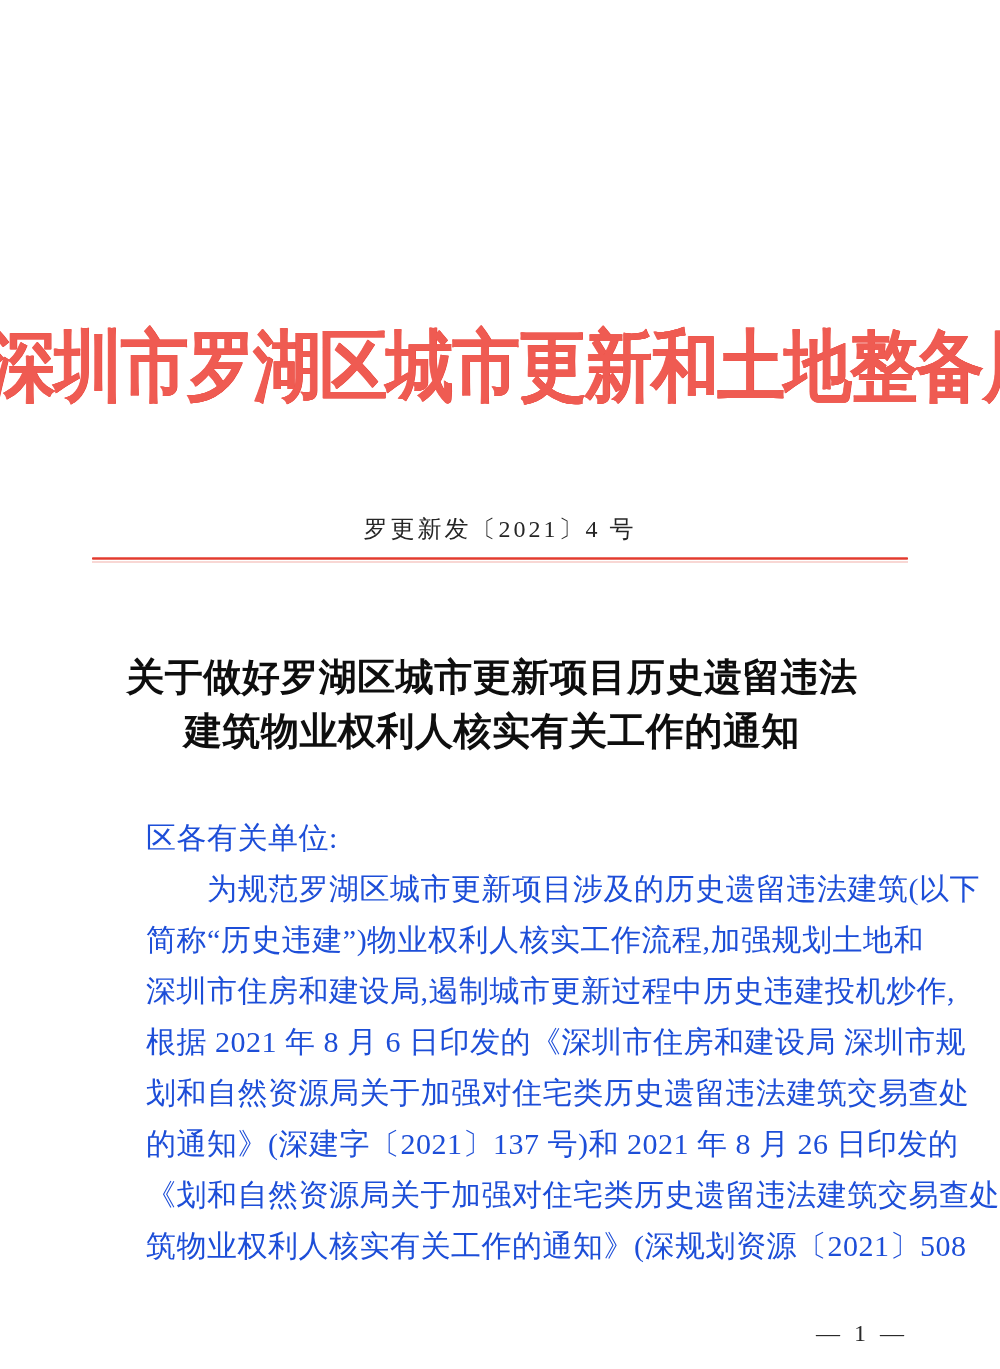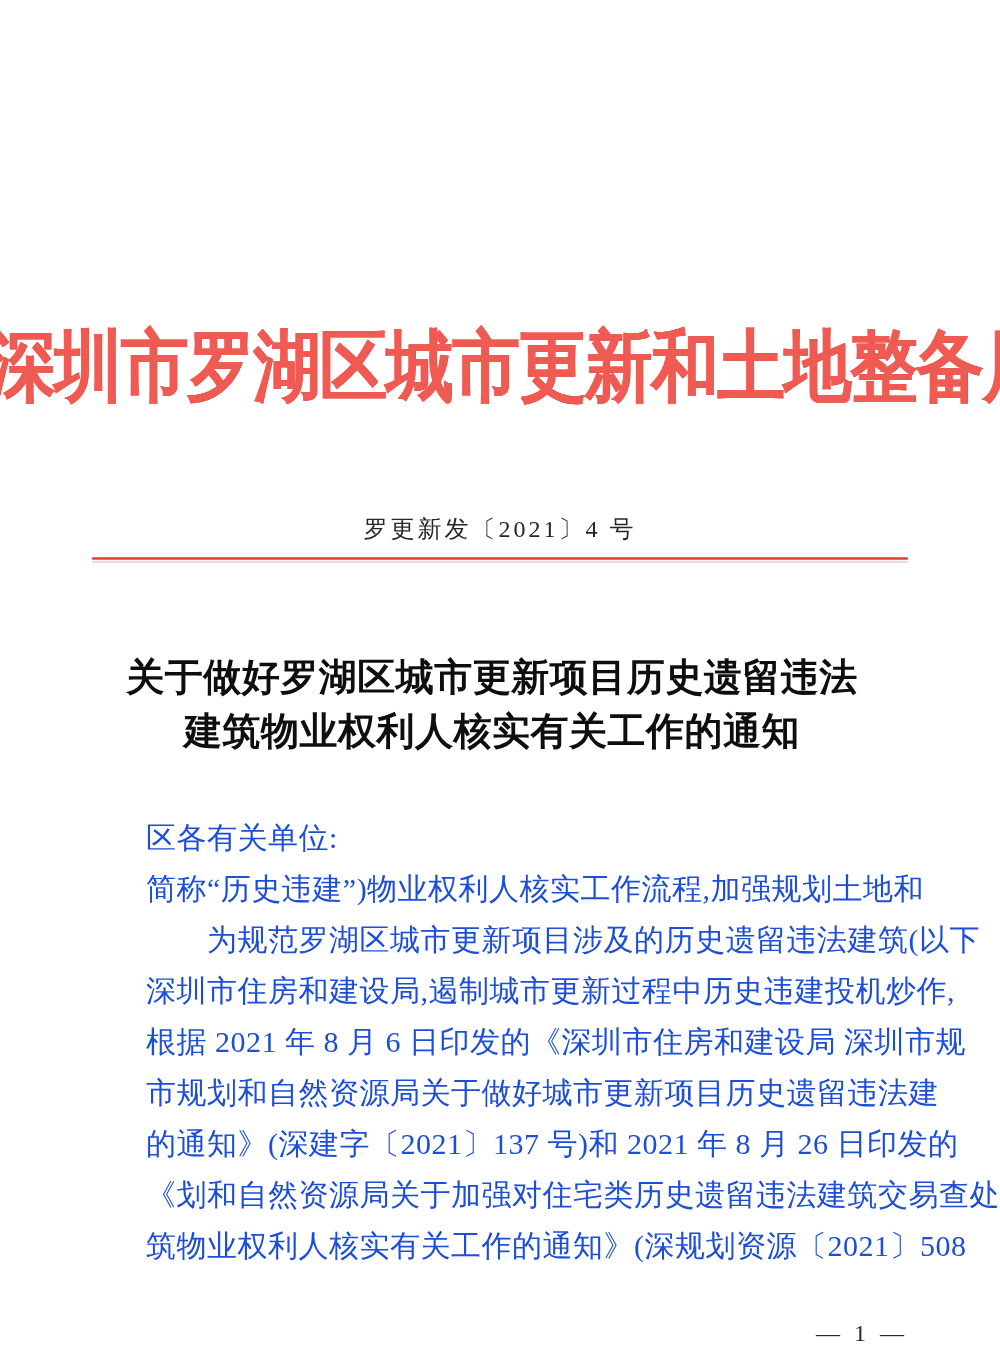--- a/index.html
+++ b/index.html
@@ -150,25 +150,25 @@
   <div class="red-rule"></div>
   <div class="red-rule-shadow"></div>
 
   <div class="doc-title">
     <span class="tline">关于做好罗湖区城市更新项目历史遗留违法</span>
     <span class="tline">建筑物业权利人核实有关工作的通知</span>
   </div>
 
   <div class="body-block">
     <span class="salutation">区各有关单位:</span>
+    <span class="body-line first-indent">　　为规范罗湖区城市更新项目涉及的历史遗留违法建筑(以下</span>
     <span class="body-line">简称“历史违建”)物业权利人核实工作流程,加强规划土地和</span>
-    <span class="body-line first-indent">　　为规范罗湖区城市更新项目涉及的历史遗留违法建筑(以下</span>
     <span class="body-line">深圳市住房和建设局,遏制城市更新过程中历史违建投机炒作,</span>
     <span class="body-line">根据 2021 年 8 月 6 日印发的《深圳市住房和建设局 深圳市规</span>
-    <span class="body-line">市规划和自然资源局关于做好城市更新项目历史遗留违法建</span>
+    <span class="body-line">划和自然资源局关于加强对住宅类历史遗留违法建筑交易查处</span>
     <span class="body-line">的通知》(深建字〔2021〕137 号)和 2021 年 8 月 26 日印发的</span>
     <span class="body-line">《划和自然资源局关于加强对住宅类历史遗留违法建筑交易查处</span>
     <span class="body-line last">筑物业权利人核实有关工作的通知》(深规划资源〔2021〕508</span>
   </div>
 
   <div class="page-footer">— 1 —</div>
 
 </div>
 
 </body></html>

